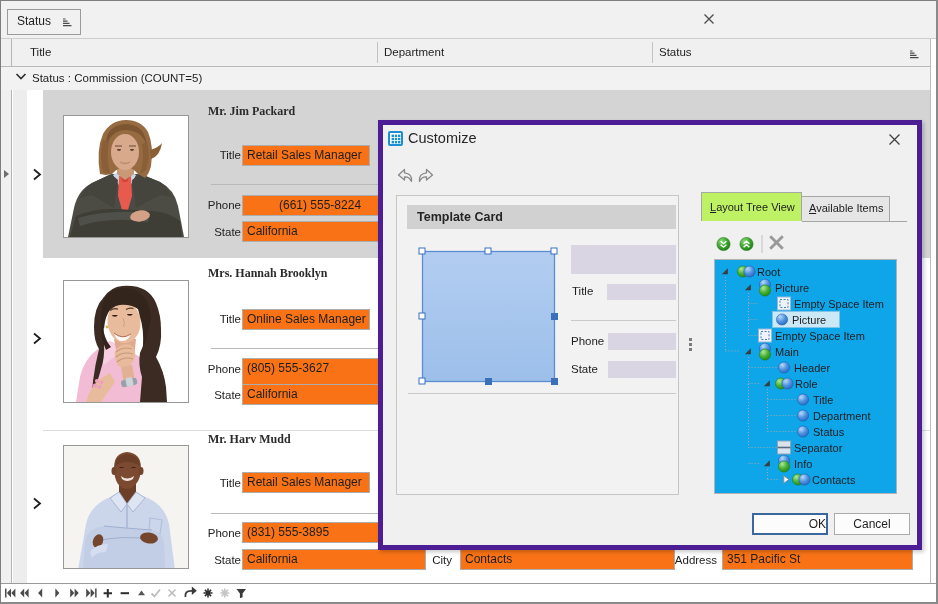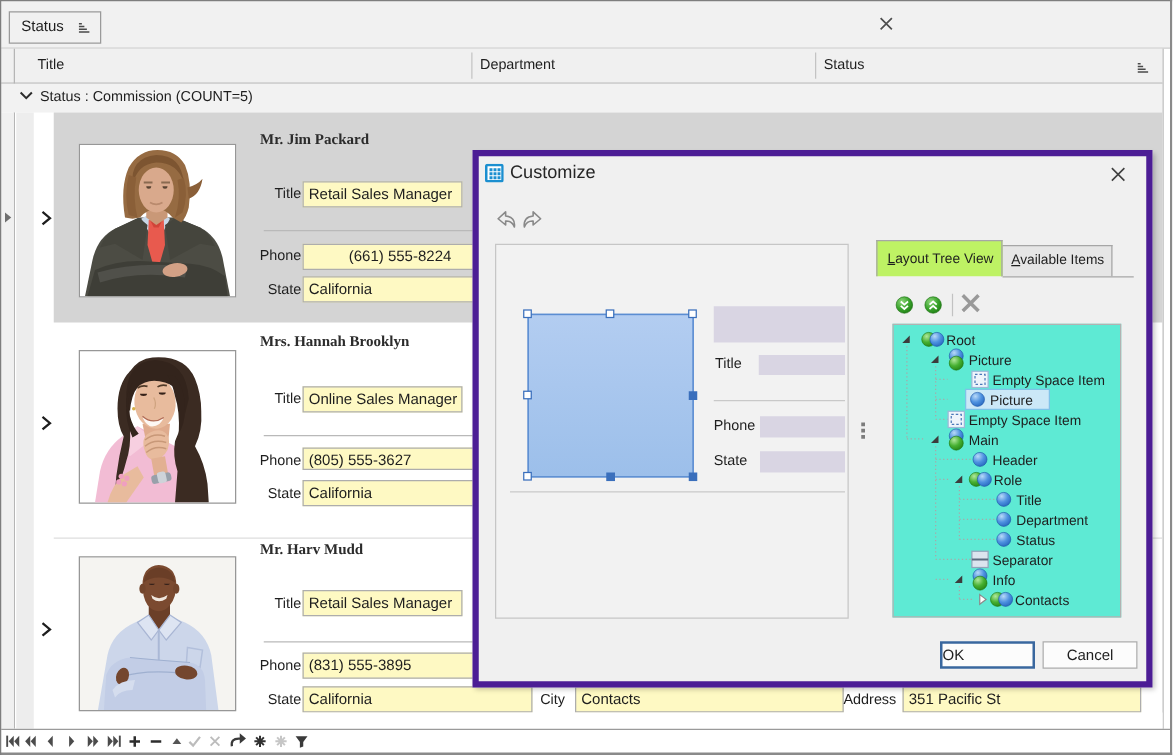--- a/index.html
+++ b/index.html
@@ -1,19 +1,19 @@
 <!DOCTYPE html>
 <html><head>
 <meta charset="utf-8">
 <style>
 html,body{margin:0;padding:0;}
 #win{position:relative;width:938px;height:604px;background:#fff;
  font-family:"Liberation Sans",sans-serif;font-size:12px;color:#2c2c2c;overflow:hidden;}
 .abs{position:absolute;}
-.tb{position:absolute;background:#fef9c3;border:1px solid #adadad;color:#1e1e1e;font-size:12px;
+.tb{position:absolute;background:#f97316;border:1px solid #adadad;color:#1e1e1e;font-size:12px;
  line-height:18px;padding-left:4px;white-space:nowrap;overflow:hidden;box-sizing:border-box;}
 .lbl{position:absolute;color:#1e1e1e;font-size:11.5px;white-space:nowrap;}
 .rlbl{position:absolute;color:#1e1e1e;font-size:11.5px;white-space:nowrap;text-align:right;}
 span{white-space:nowrap;}
 .name{position:absolute;font-family:"Liberation Serif",serif;font-weight:bold;font-size:12px;color:#2b2b2b;white-space:nowrap;}
 .sep{position:absolute;height:1px;background:#b9b9b9;}
 .ph{position:absolute;background:#d9d5e3;}
 </style>
 </head>
 <body>
@@ -146,21 +146,21 @@
         <path d="M57 86 L60 103 L71 101 L68 84 Z" fill="#e2b092"></path>
         <rect x="57" y="98" width="16" height="7" rx="2.5" fill="#98a0aa" transform="rotate(-12 65 101)"></rect>
         <rect x="62" y="96.5" width="7" height="9" rx="2" fill="#ced3d9" transform="rotate(-12 65 101)"></rect>
       </svg>
     </div>
     <div class="name" style="left:208px;top:266px;">Mrs. Hannah Brooklyn</div>
     <div class="rlbl" style="left:150px;top:313px;width:91px;">Title</div>
     <div class="tb" style="left:242px;top:309px;width:128px;height:21px;">Online Sales Manager</div>
     <div class="sep" style="left:211px;top:348px;width:215px;"></div>
     <div class="rlbl" style="left:150px;top:363px;width:91px;">Phone</div>
-    <div class="tb" style="left:242px;top:358px;width:184px;height:18px;">(805) 555-3627</div>
+    <div class="tb" style="left:242px;top:358px;width:184px;height:28px;">(805) 555-3627</div>
     <div class="rlbl" style="left:150px;top:389px;width:91px;">State</div>
     <div class="tb" style="left:242px;top:384px;width:184px;height:21px;">California</div>
 
     <div class="abs" style="left:43px;top:430px;width:887px;height:1px;background:#dedede;"></div>
 
     <svg class="abs" style="left:32px;top:497px;" width="10" height="13" viewBox="0 0 10 13">
       <path d="M2 1.5 L8 6.5 L2 11.5" fill="none" stroke="#1e1e1e" stroke-width="1.8"></path>
     </svg>
     <div class="abs" style="left:63px;top:445px;width:124px;height:122px;background:#f6f6f4;border:1px solid #979797;overflow:hidden;">
       <svg width="124" height="124" viewBox="0 0 124 124">
@@ -266,20 +266,23 @@
     <svg class="abs" style="left:505px;top:8px;" width="13" height="13" viewBox="0 0 13 13">
       <path d="M1.5 1.5 L11.5 11.5 M11.5 1.5 L1.5 11.5" stroke="#404040" stroke-width="1.3"></path>
     </svg>
 
     <svg class="abs" style="left:13px;top:42px;" width="44" height="18" viewBox="0 0 44 18">
       <path d="M8.5 2.5 L2.5 8 L8.5 13 L8.5 9.8 Q13.5 9.5 15.5 14.5 Q16.5 6.5 8.5 5.8 Z" fill="none" stroke="#898989" stroke-width="1.3" stroke-linejoin="round"></path>
       <path d="M30.5 2.5 L36.5 8 L30.5 13 L30.5 9.8 Q25.5 9.5 23.5 14.5 Q22.5 6.5 30.5 5.8 Z" fill="none" stroke="#898989" stroke-width="1.3" stroke-linejoin="round"></path>
     </svg>
 
     <div class="abs" style="left:13px;top:70px;width:281px;height:298px;background:#f2f2f2;border:1px solid #c6c6c6;">
+      <div class="abs" style="left:10px;top:9px;width:269px;height:24px;background:#d2d1d2;">
+        <span style="position:absolute;left:10px;top:5px;font-weight:bold;font-size:12.5px;color:#252525;">Template Card</span>
+      </div>
 
       <div class="ph" style="left:174px;top:49px;width:105px;height:29px;"></div>
       <div class="lbl" style="left:175px;top:89px;">Title</div>
       <div class="ph" style="left:210px;top:88px;width:69px;height:16px;"></div>
       <div class="sep" style="left:174px;top:124px;width:105px;background:#c9c9c9;"></div>
       <div class="lbl" style="left:174px;top:139px;">Phone</div>
       <div class="ph" style="left:211px;top:137px;width:68px;height:17px;"></div>
       <div class="lbl" style="left:174px;top:167px;">State</div>
       <div class="ph" style="left:211px;top:165px;width:68px;height:17px;"></div>
       <div class="sep" style="left:11px;top:197px;width:268px;background:#c9c9c9;"></div>
@@ -331,21 +334,21 @@
       <circle cx="9.5" cy="10" r="6.6" fill="url(#gr)" stroke="#1a6e10" stroke-width="0.5"></circle>
       <path d="M6.6 7.2 L9.5 9.7 L12.4 7.2 M6.6 10.7 L9.5 13.2 L12.4 10.7" fill="none" stroke="#fff" stroke-width="1.4"></path>
       <circle cx="32.5" cy="10" r="6.6" fill="url(#gr)" stroke="#1a6e10" stroke-width="0.5"></circle>
       <path d="M29.6 9.7 L32.5 7.2 L35.4 9.7 M29.6 13.2 L32.5 10.7 L35.4 13.2" fill="none" stroke="#fff" stroke-width="1.4"></path>
       <line x1="48" y1="1" x2="48" y2="19" stroke="#c2c2c2"></line>
     </svg>
     <svg class="abs" style="left:385px;top:109px;" width="17" height="17" viewBox="0 0 17 17">
       <path d="M3.2 1.2 L8.5 6.5 L13.8 1.2 L15.8 3.2 L10.5 8.5 L15.8 13.8 L13.8 15.8 L8.5 10.5 L3.2 15.8 L1.2 13.8 L6.5 8.5 L1.2 3.2 Z" fill="#999"></path>
     </svg>
 
-    <div class="abs" style="left:331px;top:134px;width:181px;height:233px;background:#5eead4;border:1px solid #b2b2b2;">
+    <div class="abs" style="left:331px;top:134px;width:181px;height:233px;background:#0ea5e9;border:1px solid #b2b2b2;">
       <svg width="181" height="233" viewBox="0 0 181 233" style="font-family:'Liberation Sans',sans-serif;font-size:11px;">
         <defs>
           <radialGradient id="bl" cx="0.35" cy="0.28" r="0.85">
             <stop offset="0" stop-color="#b8d9f8"></stop>
               <stop offset="0.5" stop-color="#4e92e0"></stop>
               <stop offset="1" stop-color="#1f5fb8"></stop>
           </radialGradient>
           <radialGradient id="gn" cx="0.35" cy="0.28" r="0.85">
             <stop offset="0" stop-color="#b0e89c"></stop>
               <stop offset="0.5" stop-color="#46b031"></stop>
@@ -448,21 +451,21 @@
             <path d="M52.5 155.5 H81"></path>
             <path d="M52.5 171.5 H81"></path>
           <path d="M33.5 187.5 H62"></path>
             <path d="M33.5 203.5 H45"></path>
           <path d="M52.5 209 V219.5"></path>
             <path d="M52.5 219.5 H64"></path>
         </g>
       </svg>
     </div>
 
-    <div class="abs" style="left:369px;top:388px;width:72px;height:18px;background:#fcfcfc;border:2px solid #39679e;text-align:left;line-height:18px;color:#1e1e1e;">OK</div>
+    <div class="abs" style="left:369px;top:388px;width:72px;height:18px;background:#fcfcfc;border:2px solid #39679e;text-align:right;line-height:18px;color:#1e1e1e;">OK</div>
     <div class="abs" style="left:451px;top:388px;width:74px;height:20px;background:#fcfcfc;border:1px solid #ababab;text-align:center;line-height:20px;color:#1e1e1e;">Cancel</div>
   </div>
 
   <div class="abs" style="left:0;top:0;width:938px;height:1px;background:#7e7e7e;z-index:60;"></div>
   <div class="abs" style="left:0;top:602px;width:938px;height:2px;background:#8a8a8a;z-index:60;"></div>
   <div class="abs" style="left:0;top:0;width:1px;height:604px;background:#7e7e7e;z-index:60;"></div>
   <div class="abs" style="left:936px;top:0;width:2px;height:604px;background:#8a8a8a;z-index:60;"></div>
 </div>
 
 </body></html>

